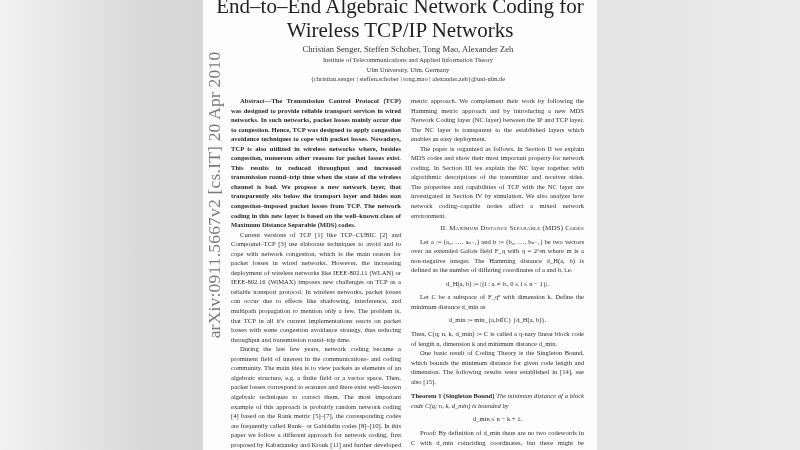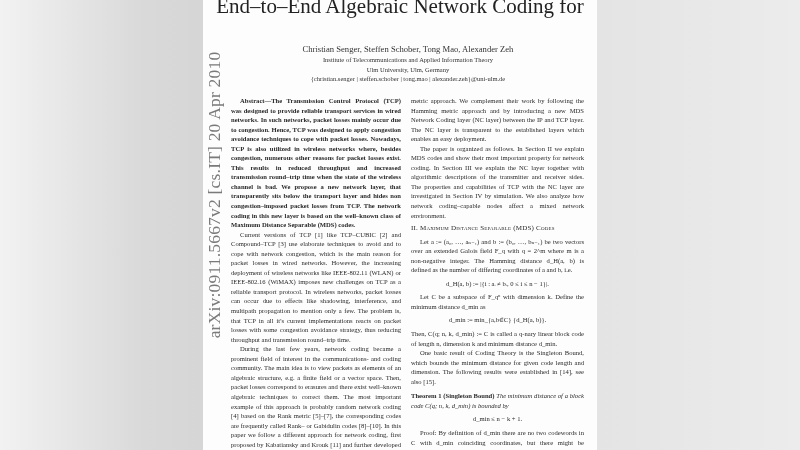--- a/index.html
+++ b/index.html
@@ -27,34 +27,35 @@
   }
   .authors { position:absolute; left:16px; right:0; top:44px; text-align:center; font-size:7.5px; line-height:10px; color:#333; }
   .authors .names { font-size:8.6px; line-height:11px; }
   .authors .small { font-size:6.5px; line-height:9.5px; }
   .col { position:absolute; top:96px; font-size:6.6px; line-height:9.55px; text-align:justify; color:#2a2a2a; }
   .col.left { left:28px; width:170px; }
   .col.right { left:208px; width:173px; }
   .col p { margin:0; }
   .ind { text-indent:9px; }
   .abstract { font-weight:bold; }
-  .sec { text-align:left; font-variant:small-caps; margin:4px 0 3px; font-size:7px; letter-spacing:0.2px; }
+  .sec { text-align:right; font-variant:small-caps; margin:4px 0 3px; font-size:7px; letter-spacing:0.2px; }
   .eq { text-align:center; margin:4px 0; }
   .thm b { font-weight:bold; }
 </style>
 </head>
 <body>
 
 <div class="page">
   <div class="arxiv">
     <span>arXiv:0911.5667v2  [cs.IT]  20 Apr 2010</span>
   </div>
 
   <div class="title">
     <div>End–to–End Algebraic Network Coding for</div>
+    <div>Wireless TCP/IP Networks</div>
   </div>
 
   <div class="authors">
     <div class="names">Christian Senger, Steffen Schober, Tong Mao, Alexander Zeh</div>
     <div class="small">Institute of Telecommunications and Applied Information Theory</div>
     <div class="small">Ulm University, Ulm, Germany</div>
     <div class="small">{christian.senger | steffen.schober | tong.mao | alexander.zeh}@uni-ulm.de</div>
   </div>
 
   <div class="col left">

